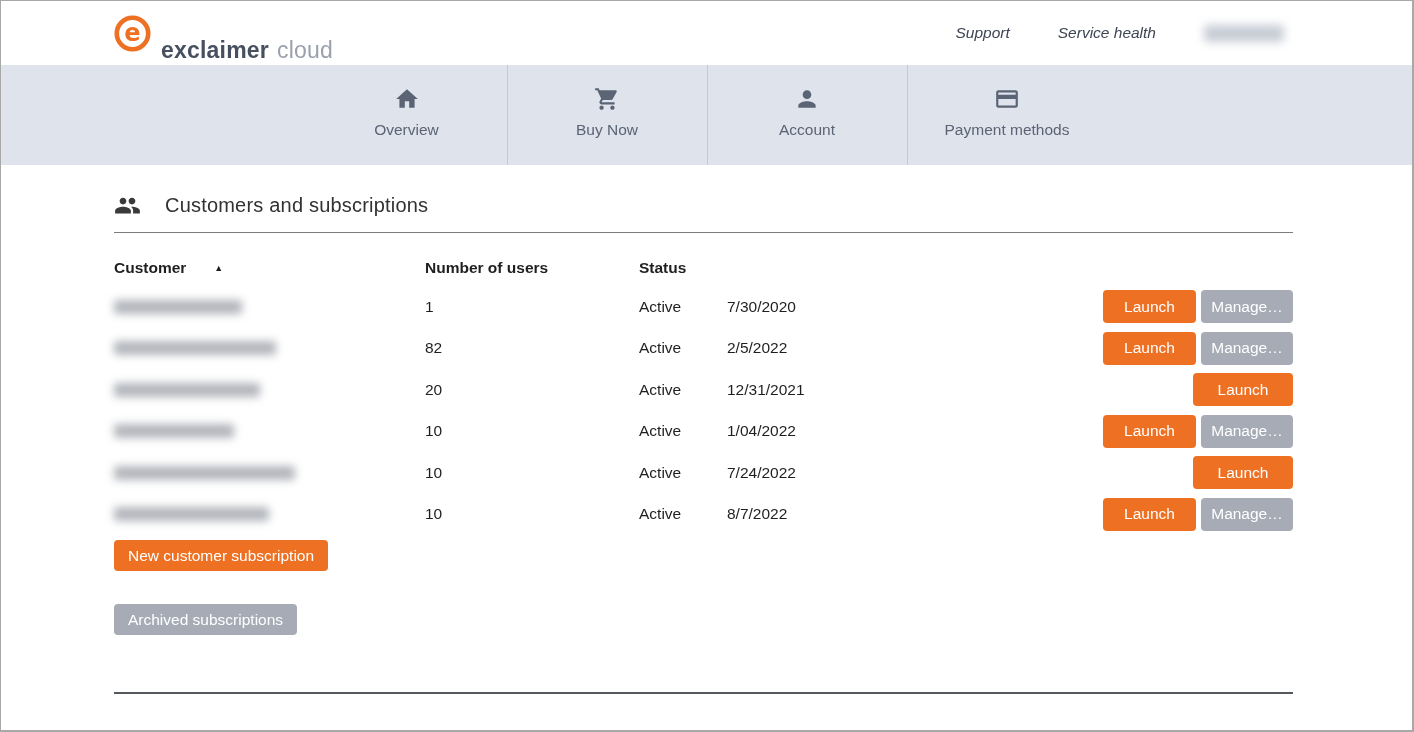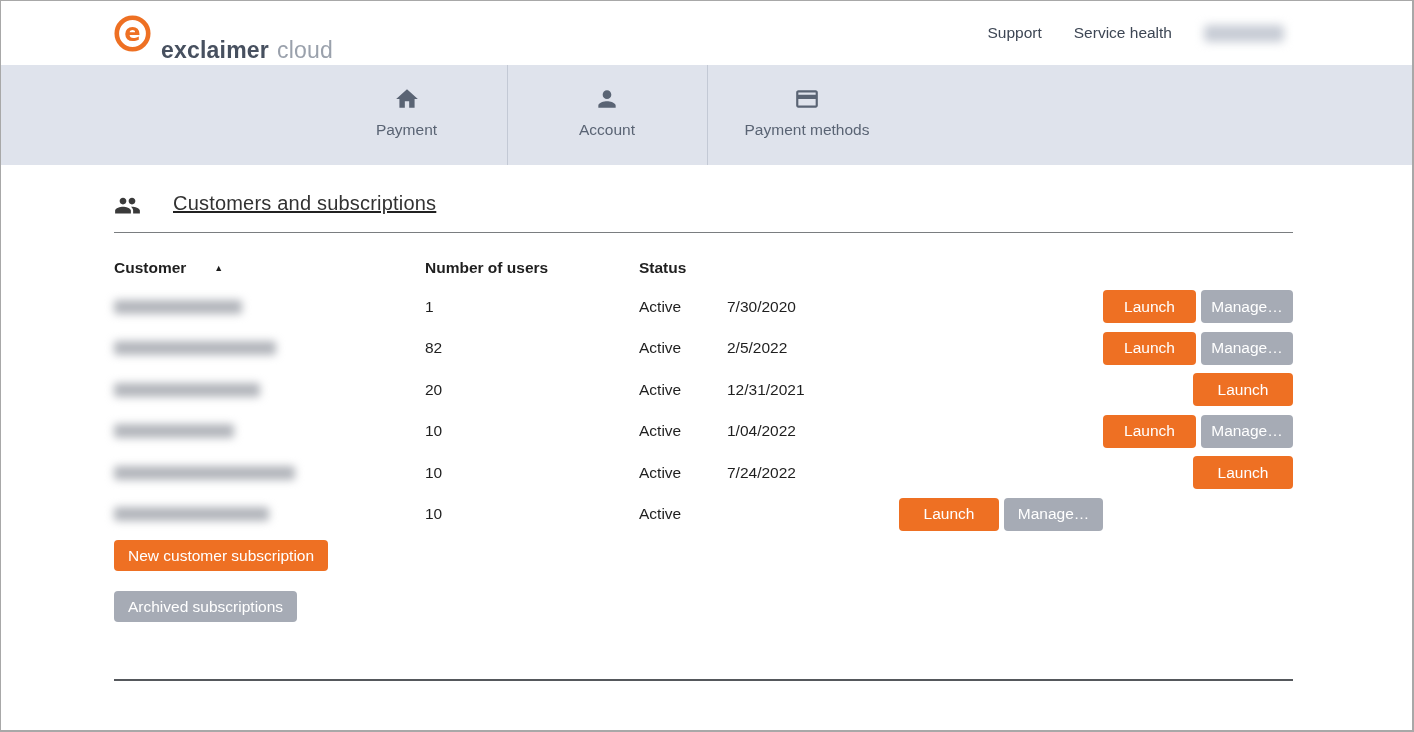--- a/index.html
+++ b/index.html
@@ -33,21 +33,21 @@
     align-items:center;
     background:#fff;
     padding-left:113px;
     padding-right:128px;
   }
   .brand{display:flex;align-items:center;gap:10px;}
   .brand-logo{width:37px;height:37px;flex:0 0 auto;}
   .brand-text{font-size:23px;letter-spacing:.2px;display:flex;align-items:baseline;gap:8px;}
   .brand-name{color:var(--brand-dark);font-weight:bold;}
   .brand-suffix{color:var(--brand-light);font-weight:normal;margin-top:34px;}
-  .header-links{margin-left:auto;display:flex;align-items:center;gap:32px;}
+  .header-links{margin-left:auto;display:flex;align-items:center;gap:48px;font-style:italic;}
   .header-link{font-size:15.5px;color:var(--header-link);text-decoration:none;cursor:pointer;}
   .user-blob{
     width:80px;height:17px;border-radius:4px;
     background:#c7ccd5;filter:blur(5px);
     cursor:pointer;
   }
   
   .nav-bar{
     height:100px;
     background:var(--nav-bg);
@@ -65,21 +65,21 @@
   .nav-tab + .nav-tab{border-left:1px solid var(--nav-divider);}
   .nav-icon{width:26px;height:26px;display:block;}
   .nav-icon svg{width:26px;height:26px;fill:var(--nav-text);display:block;}
   .nav-label{font-size:15.5px;}
   
   .main{
     width:1179px;
     margin:0 auto 0 113px;
     padding-top:27px;
   }
-  .page-title-row{display:flex;gap:32px;text-decoration:underline;}
+  .page-title-row{display:flex;align-items:center;gap:24px;}
   .title-icon svg{width:27px;height:27px;fill:#3a3a3a;display:block;}
   .page-title{font-size:20px;color:#323232;font-weight:normal;letter-spacing:.2px;}
   .title-divider{border:none;border-top:1px solid var(--line-light);margin-top:13px;}
   
   .subs-table{margin-top:17px;}
   .t-row{
     display:grid;
     grid-template-columns:311px 214px 88px 1fr 190px;
     align-items:center;
     height:41.5px;
@@ -100,21 +100,21 @@
     display:inline-flex;align-items:center;justify-content:center;
   }
   .btn-launch{background:var(--orange);width:100px;}
   .btn-manage{background:var(--btn-gray);width:99px;}
   
   .btn-new{
     margin-top:5px;background:var(--orange);
     height:31px;padding:0 14px;font-size:15.5px;
   }
   .btn-archived{
-    display:block;margin-top:20px;background:var(--btn-gray);
+    display:block;margin-top:33px;background:var(--btn-gray);
     height:31px;padding:0 14px;font-size:15.5px;
   }
   .bottom-divider{border:none;border-top:2px solid var(--line-dark);margin-top:57px;}
 </style>
 </head>
 <body>
 
 <header class="top-header">
   <div class="brand">
     <span class="brand-logo">
@@ -136,21 +136,29 @@
 </header>
 
 <nav class="nav-bar">
   <div class="nav-tabs" id="nav-tabs">
       <div class="nav-tab">
         <span class="nav-icon">
           <svg viewBox="0 0 24 24">
             <path d="M10 20v-6h4v6h5v-8h3L12 3 2 12h3v8z"></path>
           </svg>
         </span>
-        <span class="nav-label">Payment</span>
+        <span class="nav-label">Overview</span>
+      </div>
+      <div class="nav-tab">
+        <span class="nav-icon">
+          <svg viewBox="0 0 24 24">
+            <path d="M7 18c-1.1 0-1.99.9-1.99 2S5.9 22 7 22s2-.9 2-2-.9-2-2-2zM1 2v2h2l3.6 7.59-1.35 2.45c-.16.28-.25.61-.25.96 0 1.1.9 2 2 2h12v-2H7.42c-.14 0-.25-.11-.25-.25l.03-.12.9-1.63h7.45c.75 0 1.41-.41 1.75-1.03l3.58-6.49c.08-.14.12-.31.12-.49 0-.55-.45-1-1-1H5.21l-.94-2H1zm16 16c-1.1 0-1.99.9-1.99 2s.89 2 1.99 2 2-.9 2-2-.9-2-2-2z"></path>
+          </svg>
+        </span>
+        <span class="nav-label">Buy Now</span>
       </div>
       <div class="nav-tab">
         <span class="nav-icon">
           <svg viewBox="0 0 24 24">
             <path d="M12 12c2.21 0 4-1.79 4-4s-1.79-4-4-4-4 1.79-4 4 1.79 4 4 4zm0 2c-2.67 0-8 1.34-8 4v2h16v-2c0-2.66-5.33-4-8-4z"></path>
           </svg>
         </span>
         <span class="nav-label">Account</span>
       </div>
       <div class="nav-tab">
@@ -245,20 +253,21 @@
           <div class="t-cell actions">
             <button class="btn btn-launch">Launch</button>
           </div>
         </div>
         <div class="t-row">
           <div class="t-cell">
             <span class="name-blob" style="width: 155px;"></span>
           </div>
           <div class="t-cell">10</div>
           <div class="t-cell">Active</div>
+          <div class="t-cell">8/7/2022</div>
           <div class="t-cell actions">
             <button class="btn btn-launch">Launch</button>
             <button class="btn btn-manage">Manage…</button>
           </div>
         </div>
       </div>
   </div>
 
   <button class="btn btn-new">New customer subscription</button>
 

